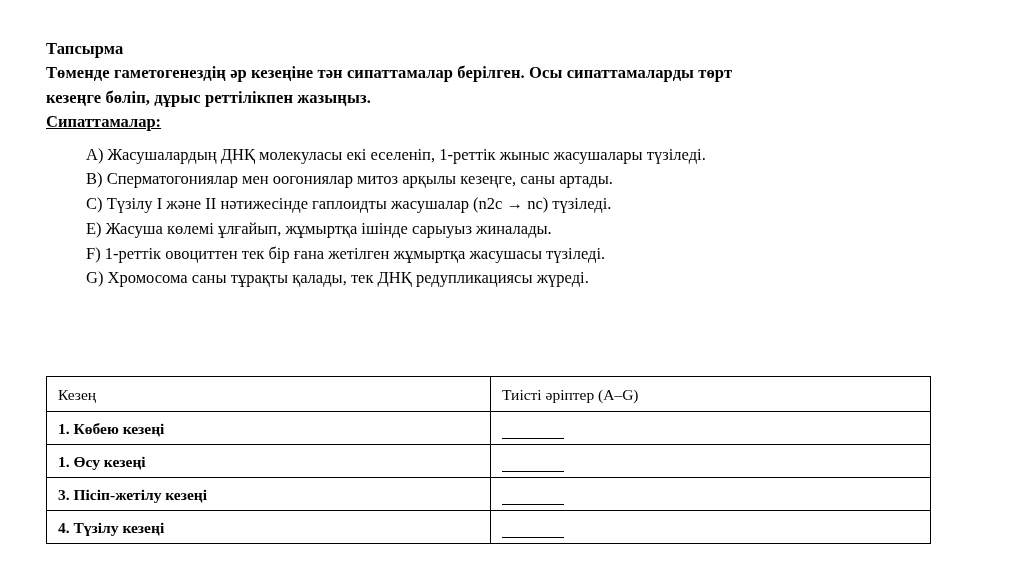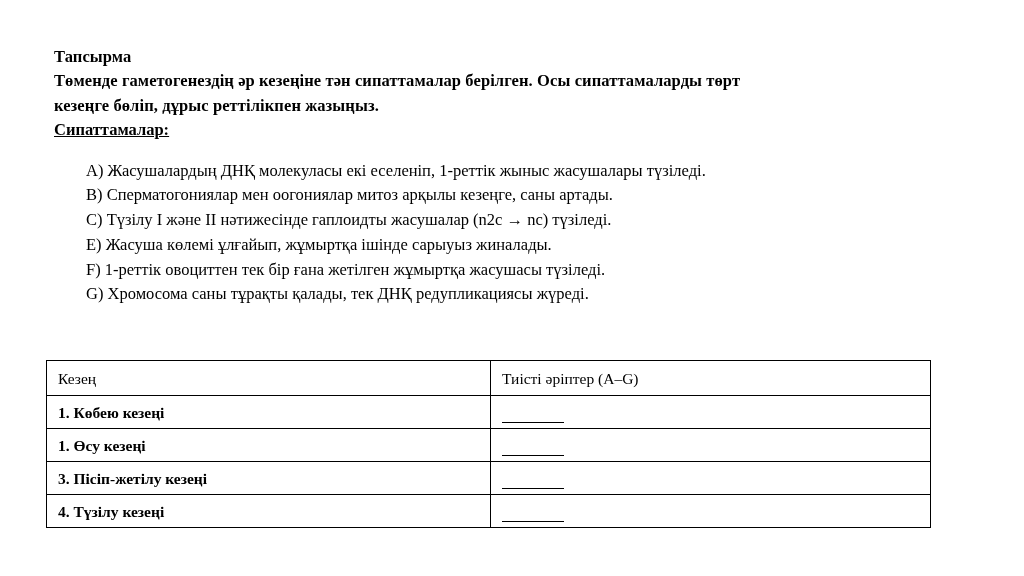--- a/index.html
+++ b/index.html
@@ -19,21 +19,21 @@
     position: relative;
     width: 1024px;
     height: 576px;
     box-sizing: border-box;
     padding: 28px 38px 0 38px;
     overflow: hidden;
   }
 
   
   .intro {
-    margin: 16px;
+    margin: 8px;
   }
   .intro-line {
     font-size: 16.5px;
     font-weight: bold;
     line-height: 24.5px;
     letter-spacing: 0.1px;
     white-space: pre-wrap;
   }
   .intro-line.first {
     line-height: 25px;
@@ -57,21 +57,21 @@
     font-weight: normal;
     line-height: 24.8px;
     white-space: pre-wrap;
     margin-left: 48px;
   }
 
   
   .answer-table-wrap {
     position: absolute;
     left: 46px;
-    top: 360px;
+    top: 376px;
     width: 884px;
   }
   table.answer-table {
     border-collapse: collapse;
     width: 884px;
     table-layout: fixed;
   }
   table.answer-table td,
   table.answer-table th {
     border: 1.3px solid #000000;

